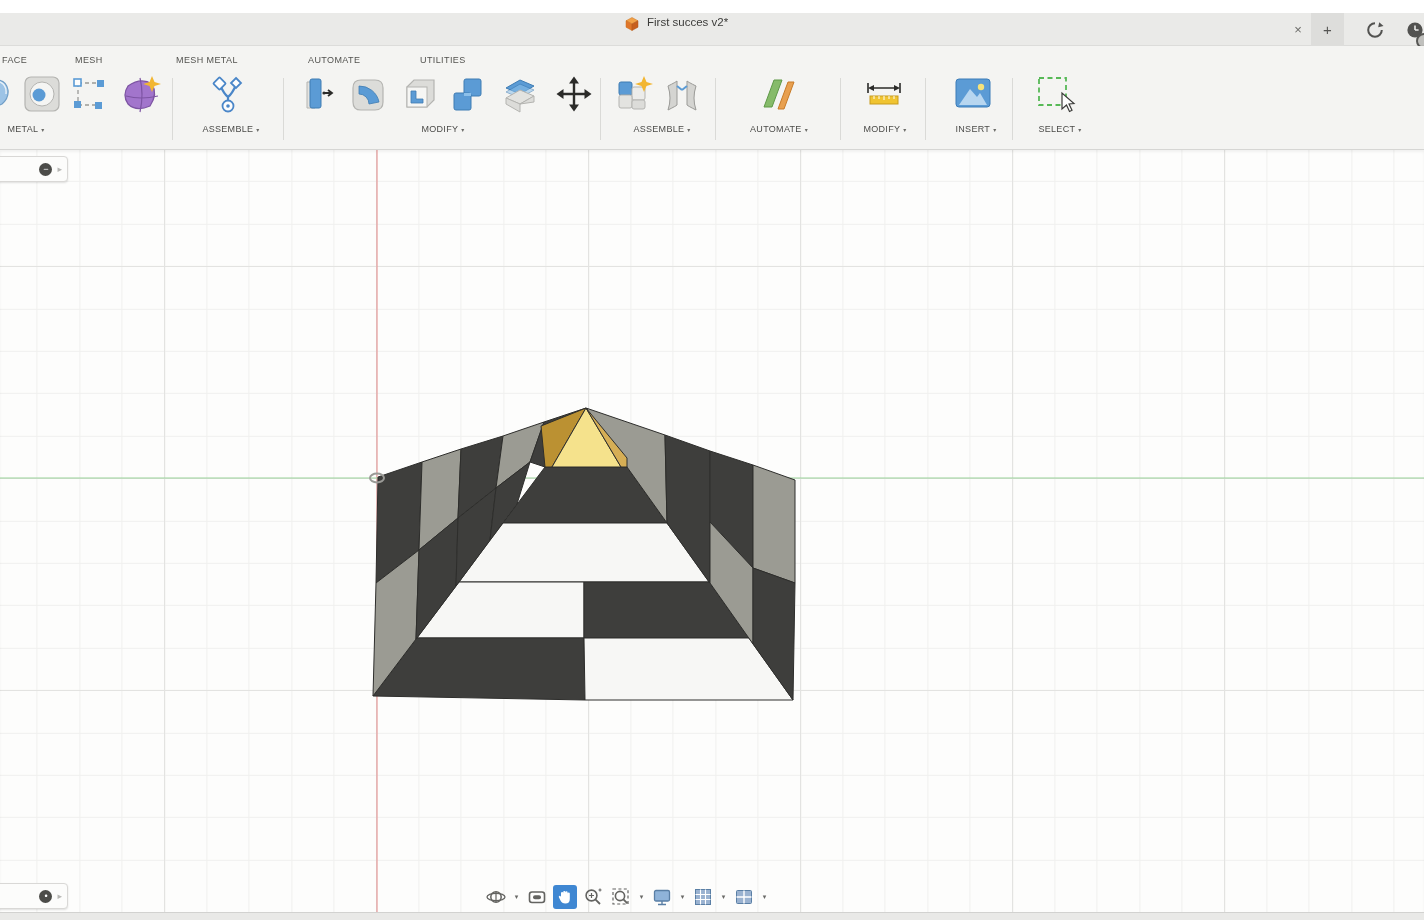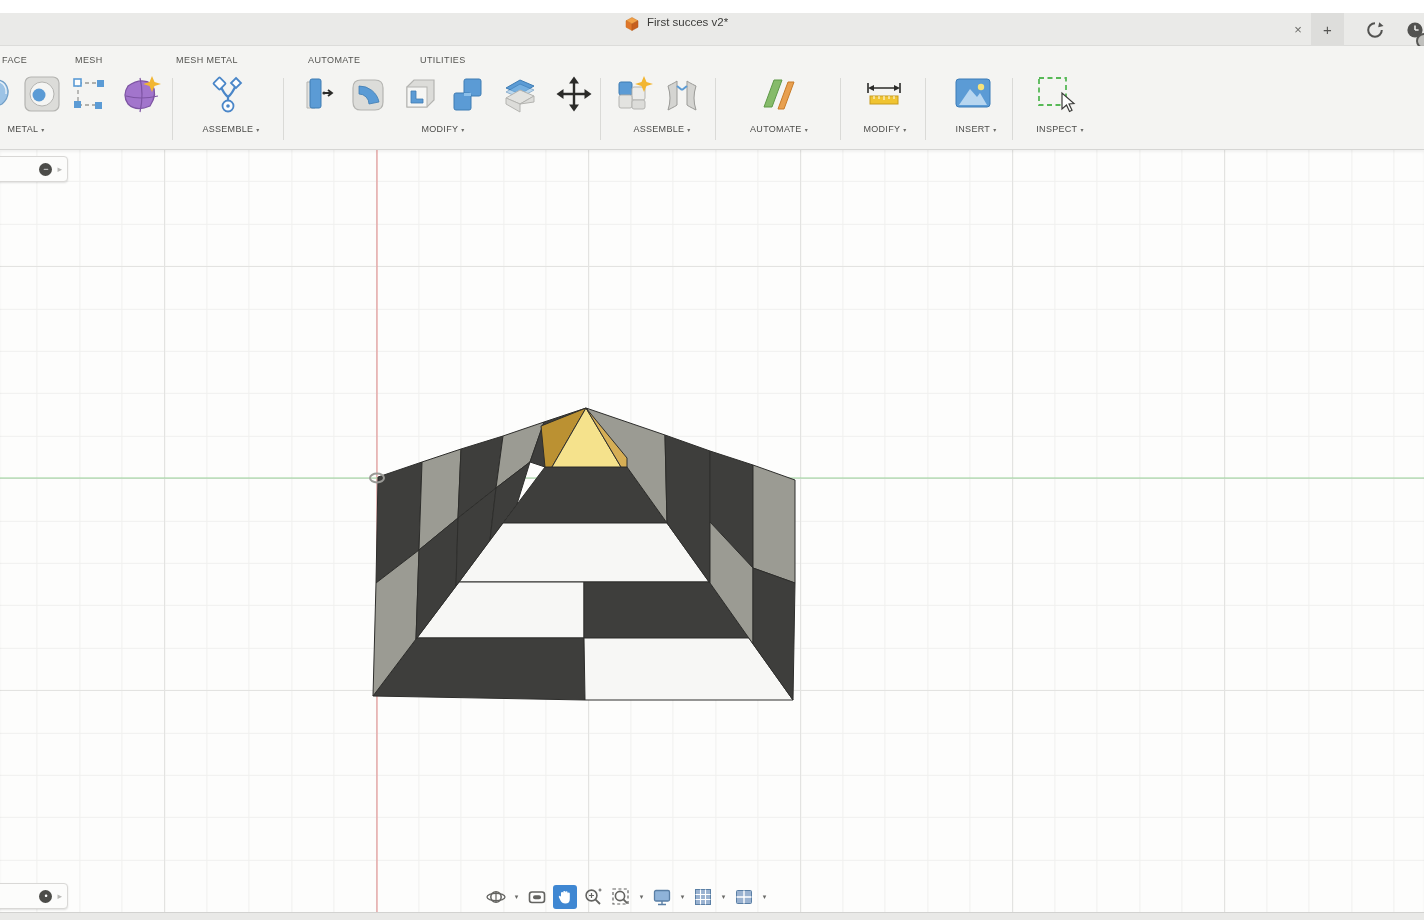--- a/index.html
+++ b/index.html
@@ -266,21 +266,21 @@
       </span>
     <span class="grp-label" style="left:885px">
         <span>MODIFY</span>
         <span class="caret">▾</span>
       </span>
     <span class="grp-label" style="left:976px">
         <span>INSERT</span>
         <span class="caret">▾</span>
       </span>
     <span class="grp-label" style="left:1060px">
-        <span>INSPECT</span>
+        <span>SELECT</span>
         <span class="caret">▾</span>
       </span>
   </div>
 
   <div class="canvas">
     <svg class="model-svg" viewBox="0 150 1424 762">
         <line x1="377" y1="150" x2="377" y2="912" stroke="#e58a8a" stroke-width="1"></line>
         <line x1="0" y1="478" x2="1424" y2="478" stroke="#9bd49b" stroke-width="1"></line>
         <polygon points="545,467 627,467 667,523 503,523" fill="#3e3e3c" stroke="#2e2e2c" stroke-width="1" stroke-linejoin="round"></polygon>
         <polygon points="503,523 667,523 709,582 459,582" fill="#f7f7f5" stroke="#2e2e2c" stroke-width="1" stroke-linejoin="round"></polygon>

